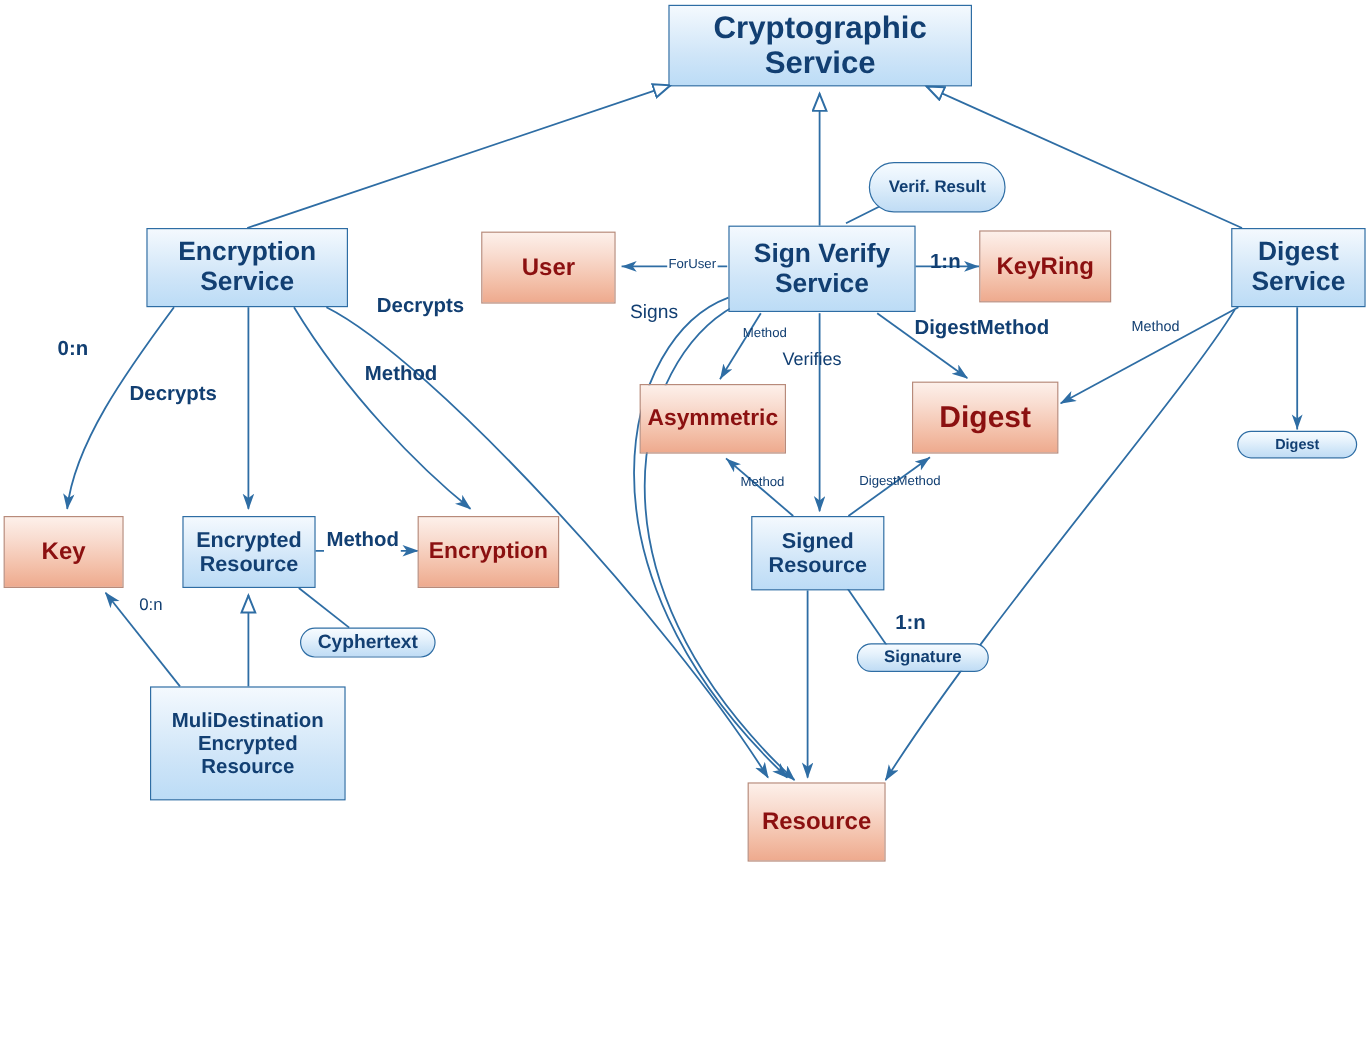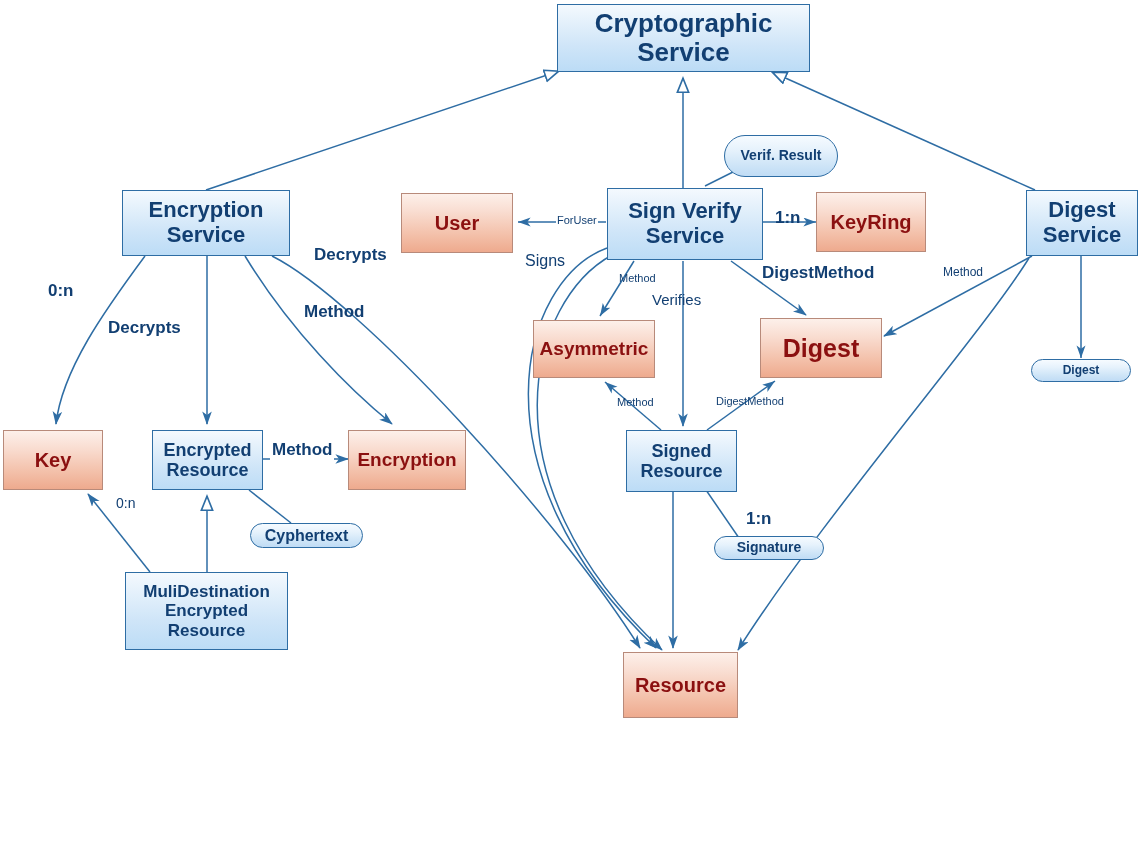--- a/index.html
+++ b/index.html
@@ -156,21 +156,21 @@
     </span>
   </div>
 
   <div class="node blue" style="left:626px;top:430px;width:111px;height:62px;font-size:18px;">
     <span>
       <span>Signed</span><br>
       <span>Resource</span>
     </span>
   </div>
 
-  <div class="node blue" style="left:125px;top:572px;width:163px;height:78px;font-size:17px;">
+  <div class="node blue" style="left:125px;top:572px;width:163px;height:95px;font-size:17px;">
     <span>
       <span>MuliDestination</span><br>
       <span>Encrypted</span><br>
       <span>Resource</span>
     </span>
   </div>
 
   <div class="node pill" style="left:724px;top:135px;width:114px;height:42px;font-size:14px;">
       <span>Verif. Result</span>
     </div>

